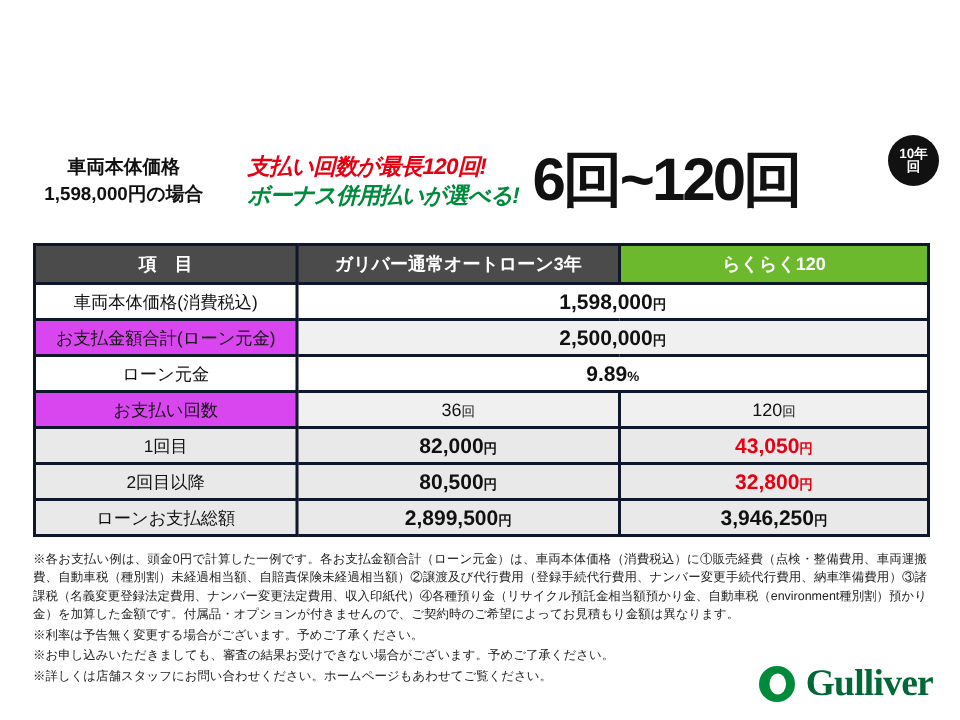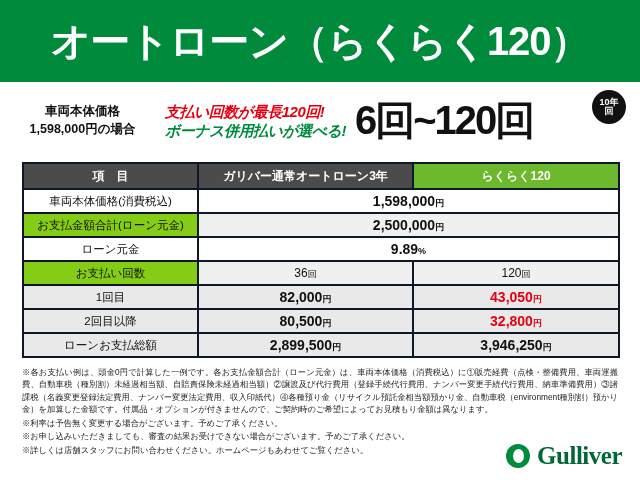--- a/index.html
+++ b/index.html
@@ -81,21 +81,21 @@
   thead th {
     height:26px; font-size:12px; font-weight:bold; color:#ffffff;
   }
   .th-item { width:175px; background:#4b4b4b; }
   .th-std  { width:215px; background:#4b4b4b; }
   .th-raku { width:206px; background:#6cb92d; }
 
   tbody td { height:24px; font-size:12px; text-align:center; }
   tbody tr.alt td { background:#f0f0f0; }
   tbody tr td:first-child { background:#ffffff; font-weight:normal; }
-  tbody tr.alt td:first-child { background:#84cc16; }
+  tbody tr.alt td:first-child { background:#d946ef; }
   .label-cell { font-size:11.5px; }
   .unit { font-size:9px; }
   .red { color:#e60012; font-weight:bold; }
   .row-hl td { background:#e9e9e9 !important; font-weight:bold; }
   .num-big { font-size:14px; font-weight:bold; }
   .num-big .unit { font-size:9px; font-weight:bold; }
 
   
   .notes {
     position:absolute; left:22px; top:366px; width:596px;
@@ -120,23 +120,20 @@
   .logo-text {
     font-size:25px; font-weight:bold; color:#006837;
     font-family:"Liberation Serif", serif; letter-spacing:-0.5px;
   }
 </style>
 </head>
 <body>
 
 <div class="page">
 
-  <div class="banner">
-    <div class="banner-title">オートローン（らくらく120）</div>
-  </div>
 
   <div class="hero">
     <div class="hero-left">
       <span class="l1">車両本体価格</span>
       <span class="l2">1,598,000円の場合</span>
     </div>
     <div class="hero-mid">
       <span class="m1">支払い回数が最長120回!</span>
       <span class="m2">ボーナス併用払いが選べる!</span>
     </div>

